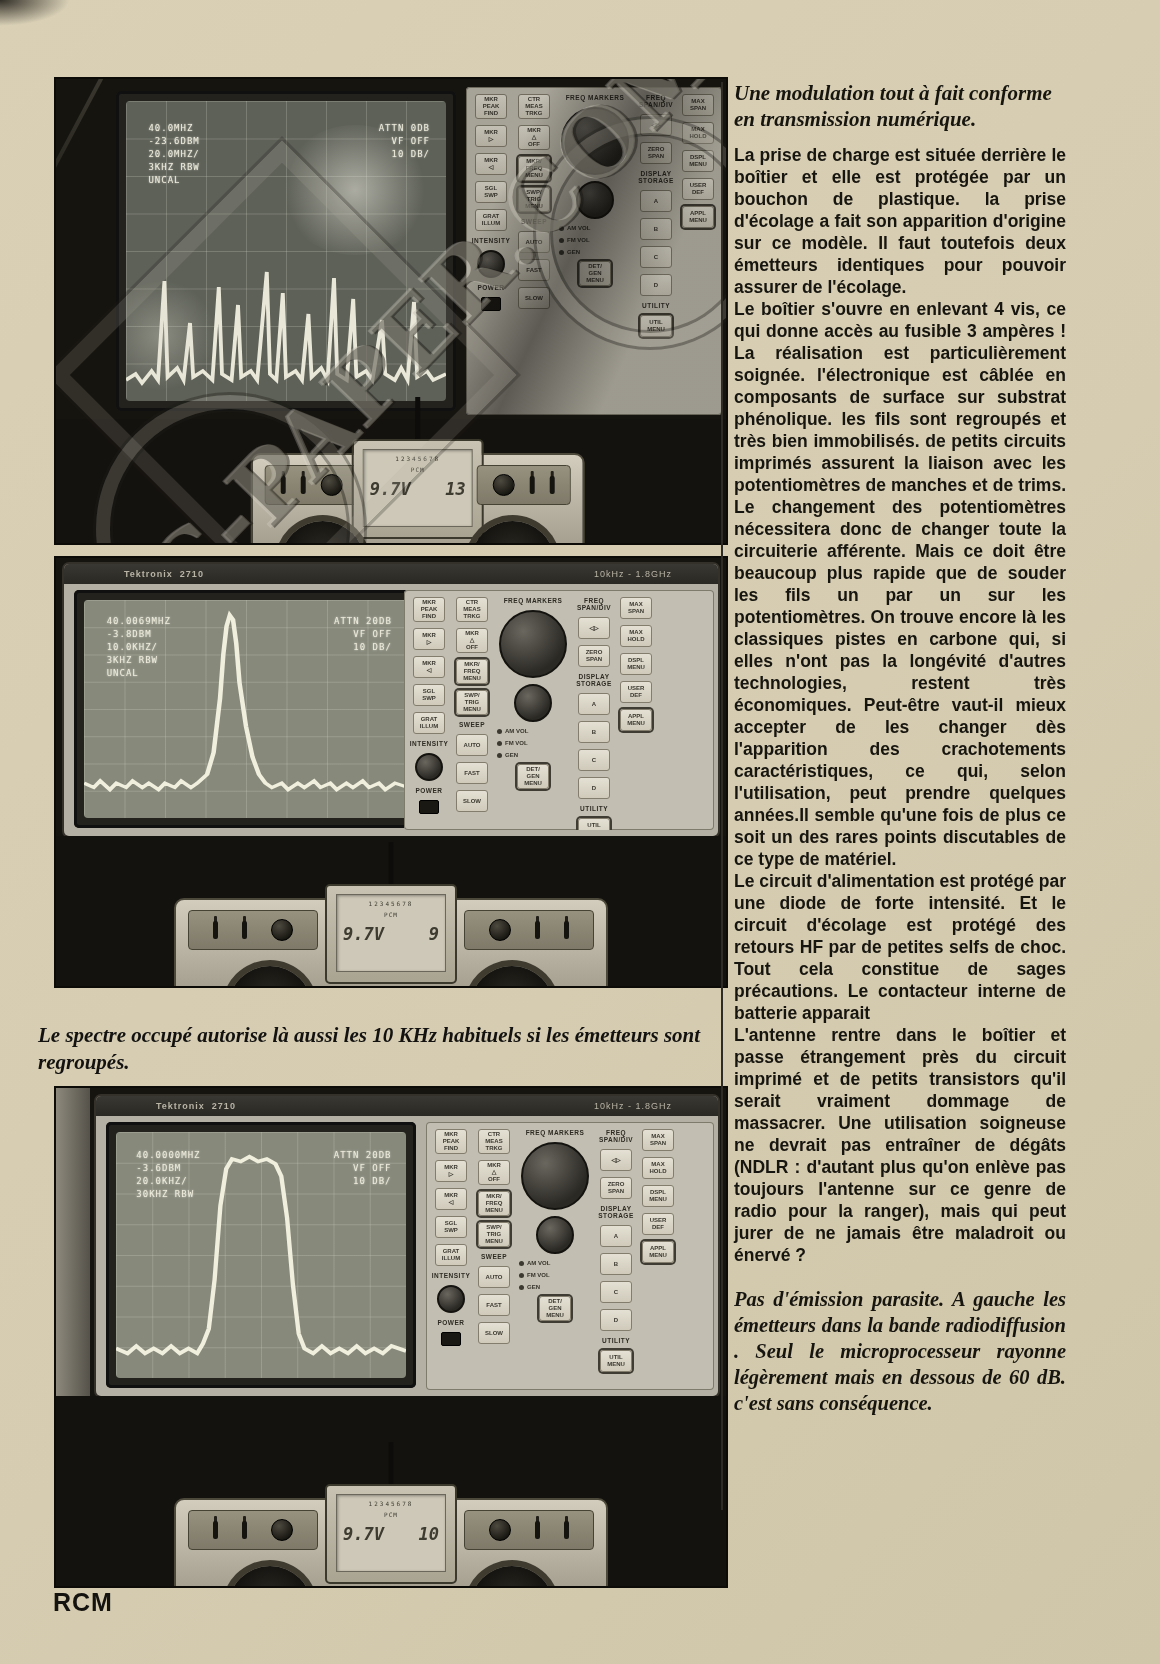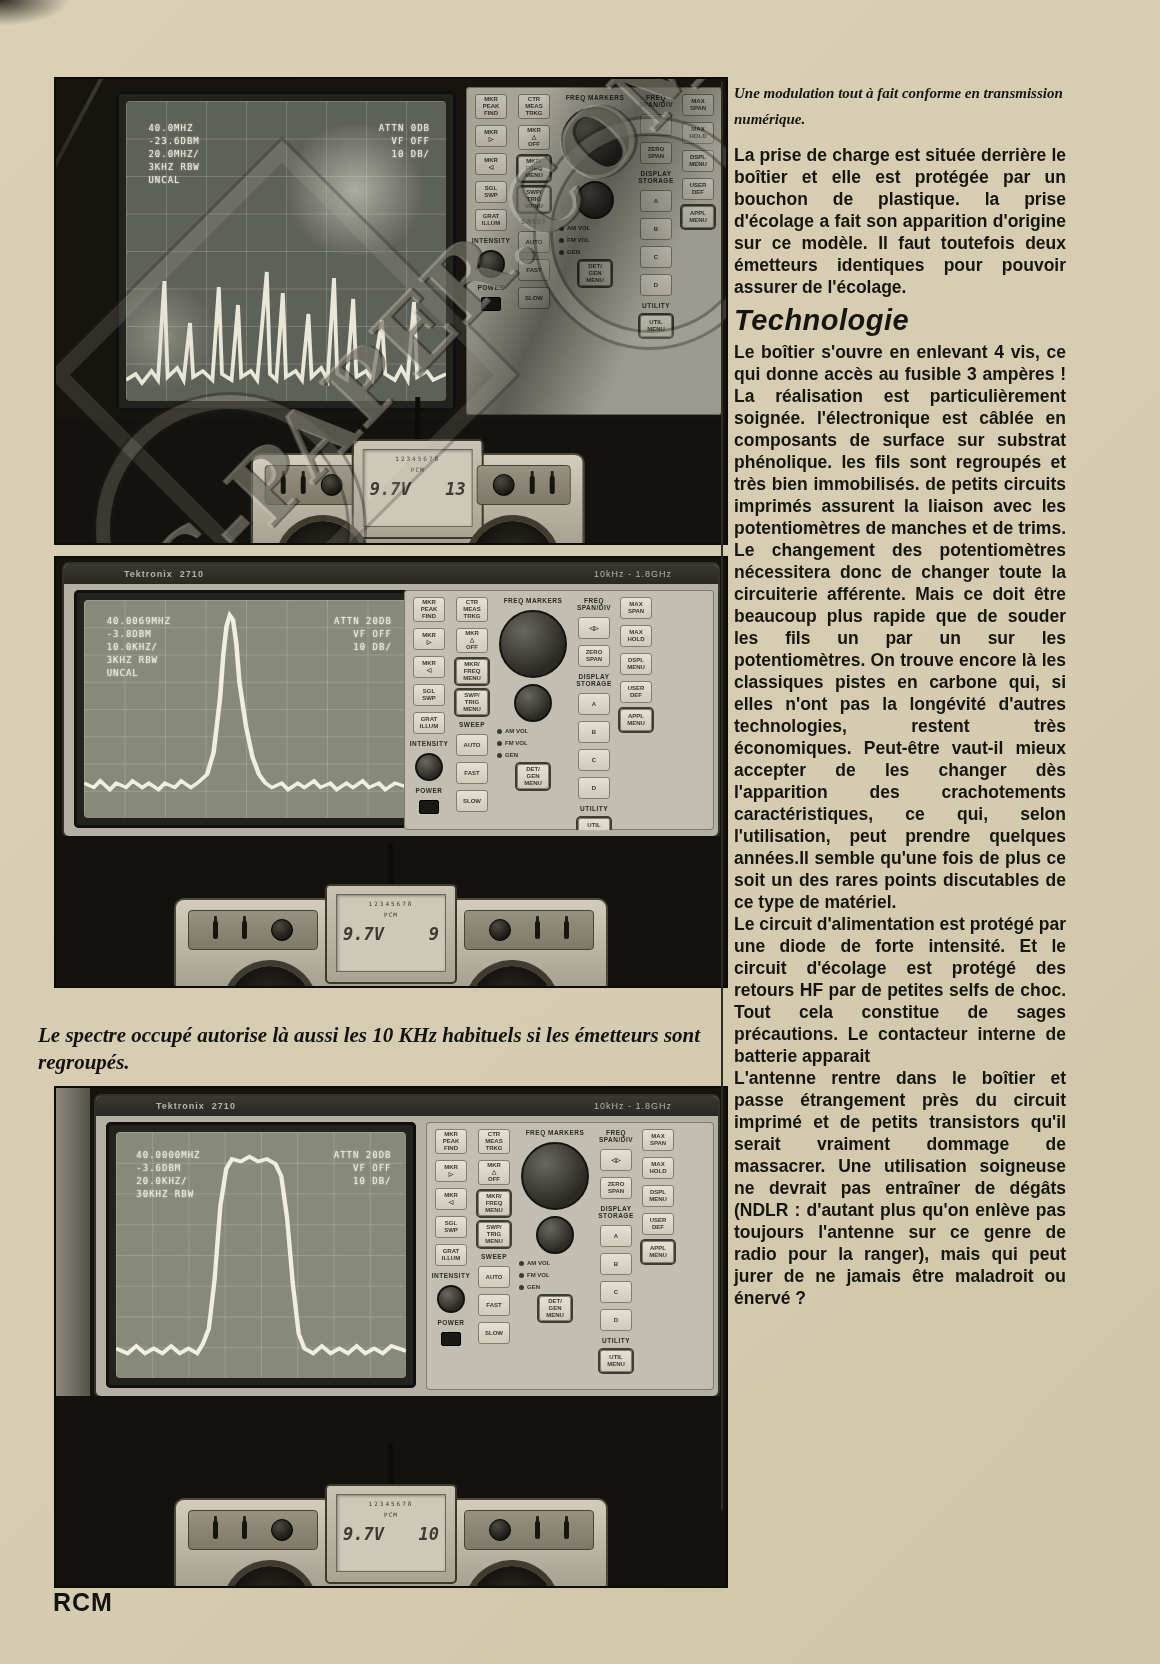--- a/index.html
+++ b/index.html
@@ -72,21 +72,21 @@
   .wm-text{position:absolute;left:-80px;top:210px;width:860px;transform:rotate(-46deg);transform-origin:50% 50%;font-family:"DejaVu Serif",serif;font-size:92px;font-weight:bold;letter-spacing:2px;text-align:center;color:rgba(180,174,160,.30);text-shadow:2px 2px 0 rgba(25,22,18,.45),-1px -1px 0 rgba(230,228,220,.25);}
   .wm-ring{position:absolute;border:14px solid rgba(175,170,158,.25);border-radius:50%;box-shadow:0 0 0 3px rgba(30,28,22,.35),inset 0 0 0 3px rgba(30,28,22,.35);}
   .wm-diamond{position:absolute;left:60px;top:130px;width:300px;height:300px;transform:rotate(45deg);border:16px solid rgba(175,170,158,.18);box-shadow:0 0 0 3px rgba(30,28,22,.25);}
   .p1-antenna{position:absolute;left:48px;top:-10px;width:4px;height:250px;background:linear-gradient(#3a382f,#15140f);transform:rotate(28deg);transform-origin:top left;}
 
   
   .caption{position:absolute;left:38px;top:1022px;width:664px;font-family:"Liberation Serif",serif;font-style:italic;font-weight:bold;font-size:21px;line-height:27px;color:#131210;}
   .footer-logo{position:absolute;left:53px;top:1588px;font-size:25px;font-weight:bold;letter-spacing:1px;color:#15130f;}
   .vrule{position:absolute;left:721px;top:82px;width:2px;height:1428px;background:#2f2c26;}
   .rightcol{position:absolute;left:734px;top:80px;width:332px;color:#17150f;}
-  .rc-intro{font-family:"Liberation Serif",serif;font-style:italic;font-weight:bold;font-size:15px;line-height:26px;margin:0 0 12px 0;}
+  .rc-intro{font-family:"Liberation Serif",serif;font-style:italic;font-weight:bold;font-size:21px;line-height:26px;margin:0 0 12px 0;}
   .rc-body{font-size:17.5px;line-height:22px;font-weight:bold;text-align:justify;margin:0;}
   .rc-head{font-size:29px;font-style:italic;font-weight:bold;margin:6px 0 4px 0;letter-spacing:.5px;}
   .rc-closing{font-family:"Liberation Serif",serif;font-style:italic;font-weight:bold;font-size:20.5px;line-height:26px;margin-top:20px;text-align:justify;}
 </style>
 </head>
 <body>
 
 <div class="page">
   <div class="corner-smudge"></div>
 
@@ -505,18 +505,18 @@
       <div class="gimbal g-right"></div>
     </div>
   </div>
 
   <div class="footer-logo">RCM</div>
 
   <div class="vrule"></div>
   <div class="rightcol">
     <p class="rc-intro">Une modulation tout à fait conforme en transmission numérique.</p>
     <p class="rc-body">La prise de charge est située derrière le boîtier et elle est protégée par un bouchon de plastique. la prise d'écolage a fait son apparition d'origine sur ce modèle. Il faut toutefois deux émetteurs identiques pour pouvoir assurer de l'écolage.</p>
-    <h2 class="rc-head">Technologie</h2>
     <p class="rc-body">Le boîtier s'ouvre en enlevant 4 vis, ce qui donne accès au fusible 3 ampères ! La réalisation est particulièrement soignée. l'électronique est câblée en composants de surface sur substrat phénolique. les fils sont regroupés et très bien immobilisés. de petits circuits imprimés assurent la liaison avec les potentiomètres de manches et de trims. Le changement des potentiomètres nécessitera donc de changer toute la circuiterie afférente. Mais ce doit être beaucoup plus rapide que de souder les fils un par un sur les potentiomètres. On trouve encore là les classiques pistes en carbone qui, si elles n'ont pas la longévité d'autres technologies, restent très économiques. Peut-être vaut-il mieux accepter de les changer dès l'apparition des crachotements caractéristiques, ce qui, selon l'utilisation, peut prendre quelques années.Il semble qu'une fois de plus ce soit un des rares points discutables de ce type de matériel.</p>
     <p class="rc-body">Le circuit d'alimentation est protégé par une diode de forte intensité. Et le circuit d'écolage est protégé des retours HF par de petites selfs de choc. Tout cela constitue de sages précautions. Le contacteur interne de batterie apparait</p>
     <p class="rc-body">L'antenne rentre dans le boîtier et passe étrangement près du circuit imprimé et de petits transistors qu'il serait vraiment dommage de massacrer. Une utilisation soigneuse ne devrait pas entraîner de dégâts (NDLR : d'autant plus qu'on enlève pas toujours l'antenne sur ce genre de radio pour la ranger), mais qui peut jurer de ne jamais être maladroit ou énervé ?</p>
+    <p class="rc-closing">Pas d'émission parasite. A gauche les émetteurs dans la bande radiodiffusion . Seul le microprocesseur rayonne légèrement mais en dessous de 60 dB. c'est sans conséquence.</p>
   </div>
 </div>
 
 </body></html>

